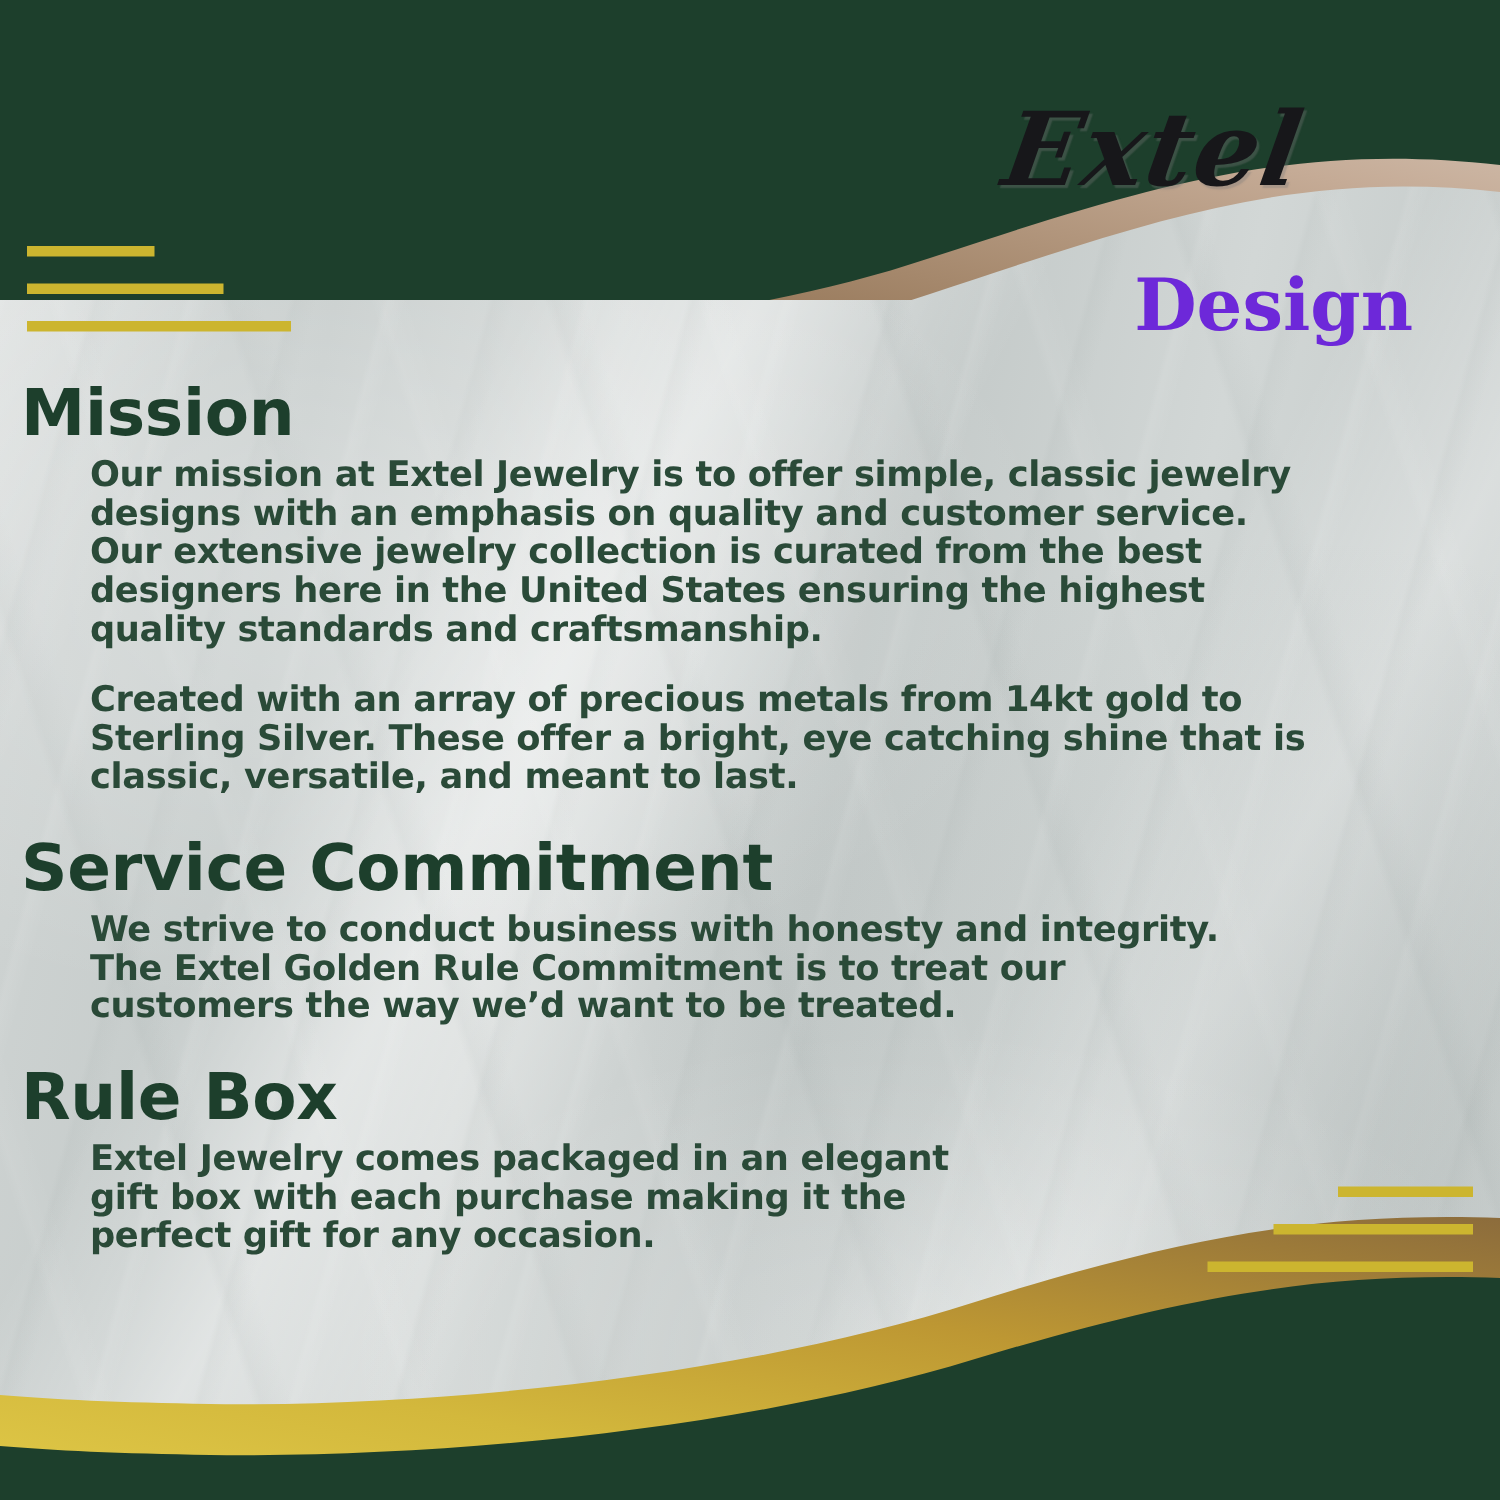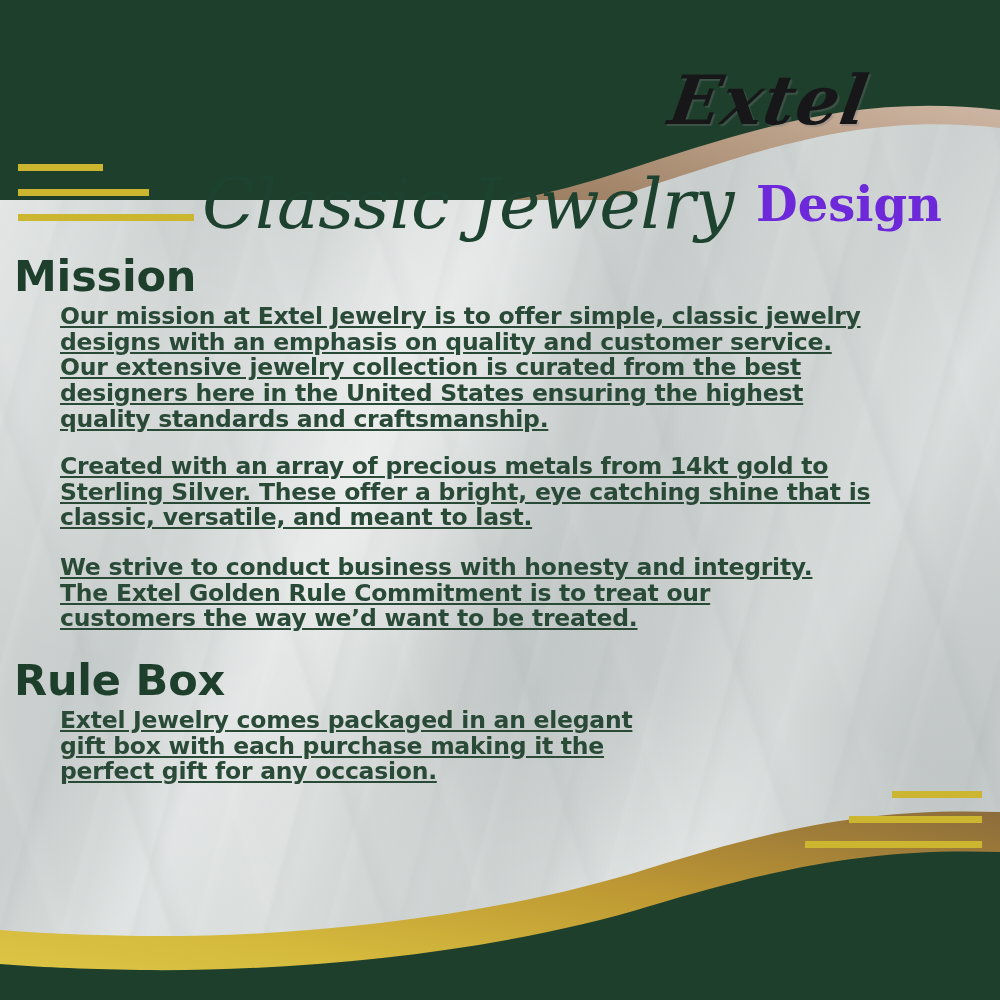--- a/index.html
+++ b/index.html
@@ -152,21 +152,20 @@
     letter-spacing: -0.2px;
   }
   .section-body {
     margin: 0 30px 0 60px;
     font-family: "DejaVu Sans", "Liberation Sans", sans-serif;
     font-weight: 700;
     font-size: 23.5px;
     line-height: 1.09;
     color: #2a4a38;
     letter-spacing: -0.25px;
-    text-decoration: underline;
   }
   .section.s-mission   { margin-bottom: 22px; }
   .section.s-materials { margin-bottom: 24px; }
   .section.s-service   { margin-bottom: 24px; }
   .section.s-giftbox   { margin-bottom: 0; }
   .section.s-mission  .section-body { margin-right: 26px; }
   .section.s-service  .section-body { margin-right: 70px; }
   .section.s-giftbox  .section-body { margin-right: 240px; }
 </style>
 </head>
@@ -205,21 +204,20 @@
         </linearGradient>
       </defs>
       <path d="M0,210 H1000 V22 C880,18 790,34 650,78 C500,126 300,148 140,146 C80,145 35,143 0,140 Z" fill="url(#goldGrad)"></path>
       <path d="M0,210 H1000 V62 C880,58 790,74 650,116 C500,162 300,182 140,180 C80,179 35,177 0,174 Z" fill="#1d3f2c"></path>
     </svg>
   </div>
 
   <div class="logo">Extel</div>
 
   <div class="headline">
-    <span class="headline-script">Classic Jewelry</span>
     <span class="headline-design">Design</span>
   </div>
 
   <div class="accent accent-topleft">
     <div class="bar b1"></div>
     <div class="bar b2"></div>
     <div class="bar b3"></div>
   </div>
 
   <div class="accent accent-bottomright">
@@ -233,20 +231,21 @@
     <div class="section s-mission">
       <h2 class="section-title">Mission</h2>
       <p class="section-body">Our mission at Extel Jewelry is to offer simple, classic jewelry designs with an emphasis on quality and customer service. Our extensive jewelry collection is curated from the best designers here in the United States ensuring the highest quality standards and craftsmanship.</p>
     </div>
 
     <div class="section s-materials">
       <p class="section-body">Created with an array of precious metals from 14kt gold to Sterling Silver. These offer a bright, eye catching shine that is classic, versatile, and meant to last.</p>
     </div>
 
     <div class="section s-service">
+      <h2 class="section-title">Service Commitment</h2>
       <p class="section-body">We strive to conduct business with honesty and integrity. The Extel Golden Rule Commitment is to treat our customers the way we’d want to be treated.</p>
     </div>
 
     <div class="section s-giftbox">
       <h2 class="section-title">Rule Box</h2>
       <p class="section-body">Extel Jewelry comes packaged in an elegant gift box with each purchase making it the perfect gift for any occasion.</p>
     </div>
 
   </div>
 </div>

